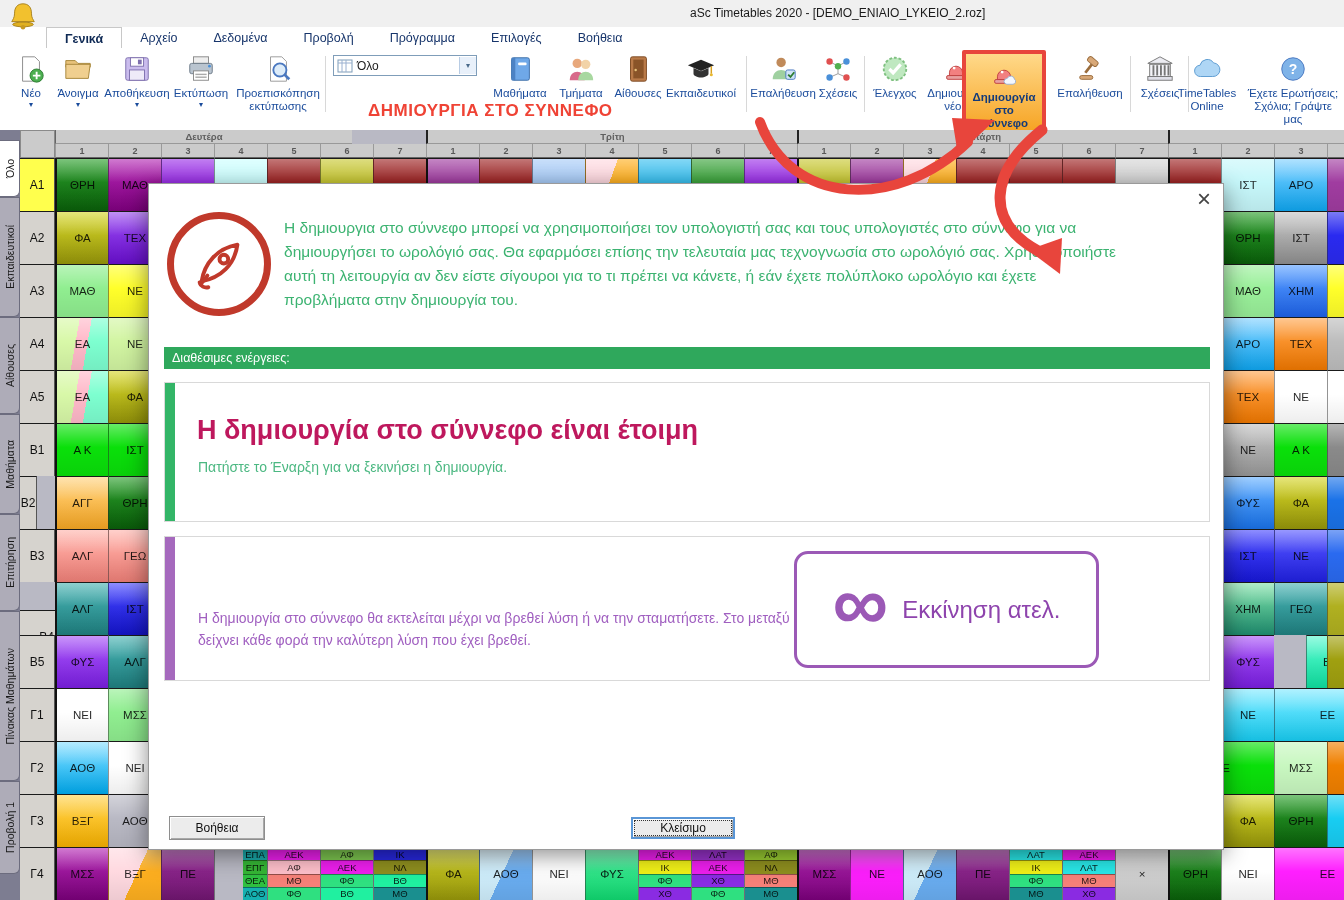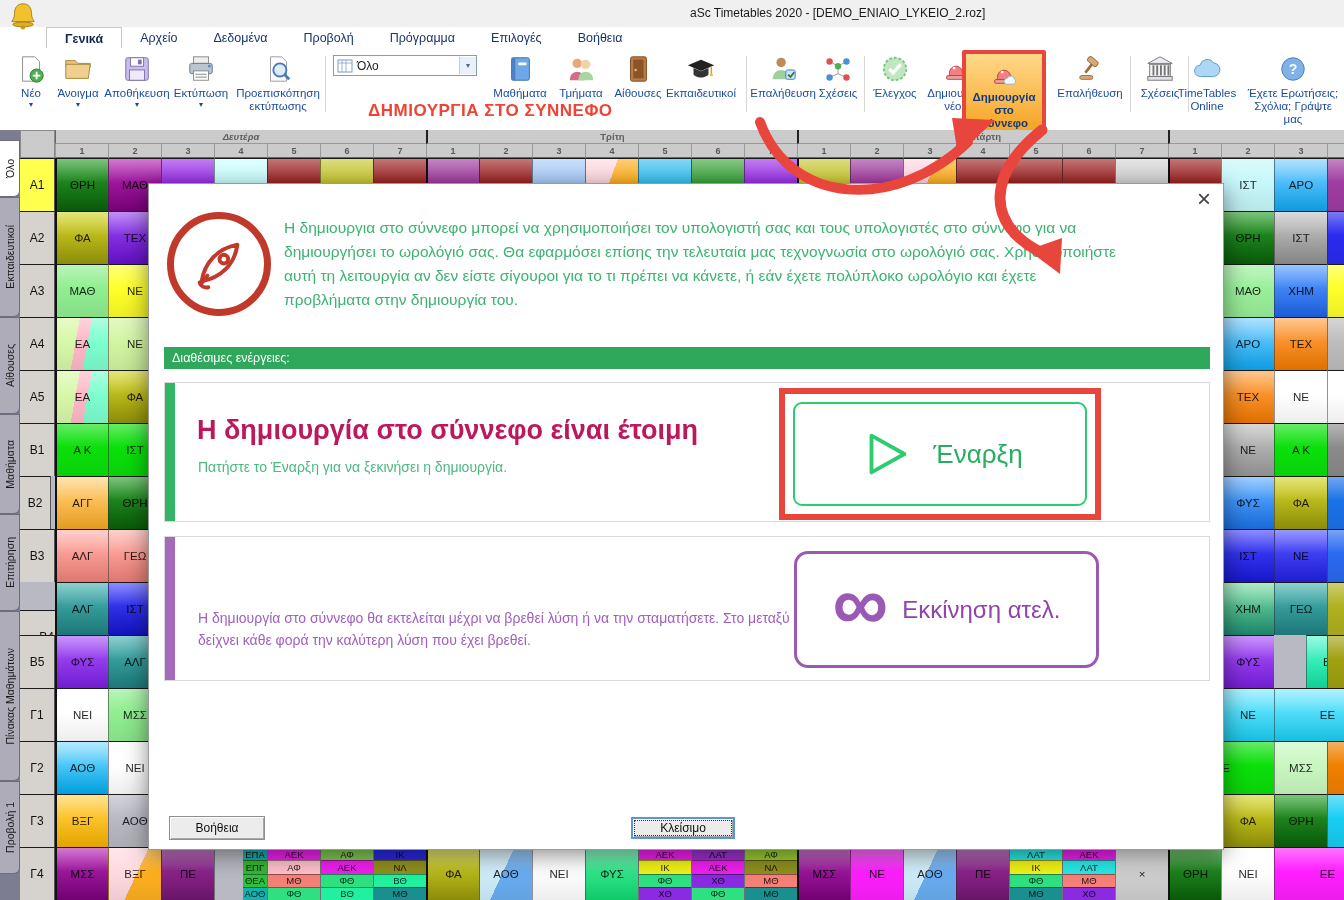--- a/index.html
+++ b/index.html
@@ -299,21 +299,21 @@
       </div>
       <div class="vtab" style="height: 170px;">
         <span>Πίνακας Μαθημάτων</span>
       </div>
       <div class="vtab" style="height: 93px;">
         <span>Προβολή 1</span>
       </div>
     </div>
   <div class="corner"></div>
   <div>
-      <div class="day-name" style="position: absolute; left: 55px; top: 0px; width: 371px; height: 14px; border-left: 1px solid rgb(102, 102, 102); font-style: italic;">Δευτέρα</div>
+      <div class="day-name" style="position: absolute; left: 55px; top: 0px; width: 297px; height: 14px; border-left: 1px solid rgb(102, 102, 102);">Δευτέρα</div>
       <div class="period" style="position: absolute; left: 55px; top: 14px; width: 53px; height: 14px;">1</div>
       <div class="period" style="position: absolute; left: 108px; top: 14px; width: 53px; height: 14px;">2</div>
       <div class="period" style="position: absolute; left: 161px; top: 14px; width: 53px; height: 14px;">3</div>
       <div class="period" style="position: absolute; left: 214px; top: 14px; width: 53px; height: 14px;">4</div>
       <div class="period" style="position: absolute; left: 267px; top: 14px; width: 53px; height: 14px;">5</div>
       <div class="period" style="position: absolute; left: 320px; top: 14px; width: 53px; height: 14px;">6</div>
       <div class="period" style="position: absolute; left: 373px; top: 14px; width: 53px; height: 14px;">7</div>
       <div class="day-name" style="position: absolute; left: 426px; top: 0px; width: 371px; height: 14px;">Τρίτη</div>
       <div class="period" style="position: absolute; left: 426px; top: 14px; width: 53px; height: 14px;">1</div>
       <div class="period" style="position: absolute; left: 479px; top: 14px; width: 53px; height: 14px;">2</div>
@@ -384,21 +384,21 @@
       <div class="cell" style="position: absolute; left: 108px; top: 240px; width: 53px; height: 53px; background: linear-gradient(rgb(214, 214, 42), rgb(150, 150, 10));">ΦΑ</div>
       <div class="cell" style="position: absolute; left: 1221px; top: 240px; width: 53px; height: 53px; background: linear-gradient(rgb(255, 165, 77), rgb(240, 120, 0));">ΤΕΧ</div>
       <div class="cell" style="position: absolute; left: 1274px; top: 240px; width: 53px; height: 53px; background: rgb(255, 255, 255);">ΝΕ</div>
       <div class="cell" style="position: absolute; left: 1327px; top: 240px; width: 53px; height: 53px; background: rgb(255, 255, 255);"></div>
       <div class="row-label" style="position: absolute; left: 20px; top: 293px; width: 35px; height: 53px;">B1</div>
       <div class="cell" style="position: absolute; left: 55px; top: 293px; width: 53px; height: 53px; background: rgb(10, 224, 10); border-left: 2px solid rgb(17, 17, 17);">Α Κ</div>
       <div class="cell" style="position: absolute; left: 108px; top: 293px; width: 53px; height: 53px; background: rgb(10, 224, 10);">ΙΣΤ</div>
       <div class="cell" style="position: absolute; left: 1221px; top: 293px; width: 53px; height: 53px; background: linear-gradient(rgb(192, 192, 192), rgb(152, 152, 152));">ΝΕ</div>
       <div class="cell" style="position: absolute; left: 1274px; top: 293px; width: 53px; height: 53px; background: rgb(10, 224, 10);">Α Κ</div>
       <div class="cell" style="position: absolute; left: 1327px; top: 293px; width: 53px; height: 53px; background: rgb(138, 138, 138);"></div>
-      <div class="row-label" style="position: absolute; left: 20px; top: 346px; width: 31px; height: 53px;">B2</div>
+      <div class="row-label" style="position: absolute; left: 20px; top: 346px; width: 17px; height: 53px;">B2</div>
       <div class="cell" style="position: absolute; left: 55px; top: 346px; width: 53px; height: 53px; background: linear-gradient(rgb(255, 210, 127), rgb(245, 166, 35)); border-left: 2px solid rgb(17, 17, 17);">ΑΓΓ</div>
       <div class="cell" style="position: absolute; left: 108px; top: 346px; width: 53px; height: 53px; background: linear-gradient(rgb(44, 160, 44), rgb(10, 95, 10));">ΘΡΗ</div>
       <div class="cell" style="position: absolute; left: 1221px; top: 346px; width: 53px; height: 53px; background: linear-gradient(rgb(100, 176, 255), rgb(26, 114, 232));">ΦΥΣ</div>
       <div class="cell" style="position: absolute; left: 1274px; top: 346px; width: 53px; height: 53px; background: linear-gradient(rgb(214, 214, 42), rgb(150, 150, 10));">ΦΑ</div>
       <div class="cell" style="position: absolute; left: 1327px; top: 346px; width: 53px; height: 53px; background: rgb(26, 114, 232);"></div>
       <div class="row-label" style="position: absolute; left: 20px; top: 399px; width: 35px; height: 53px;">B3</div>
       <div class="cell" style="position: absolute; left: 55px; top: 399px; width: 53px; height: 53px; background: linear-gradient(rgb(255, 179, 171), rgb(239, 128, 120)); border-left: 2px solid rgb(17, 17, 17);">ΑΛΓ</div>
       <div class="cell" style="position: absolute; left: 108px; top: 399px; width: 53px; height: 53px; background: linear-gradient(rgb(255, 179, 171), rgb(239, 128, 120));">ΓΕΩ</div>
       <div class="cell" style="position: absolute; left: 1221px; top: 399px; width: 53px; height: 53px; background: linear-gradient(rgb(72, 72, 255), rgb(24, 24, 216));">ΙΣΤ</div>
       <div class="cell" style="position: absolute; left: 1274px; top: 399px; width: 53px; height: 53px; background: linear-gradient(rgb(88, 88, 255), rgb(32, 32, 224));">ΝΕ</div>
@@ -516,28 +516,20 @@
     </svg>
   </div>
   <div class="dlg-intro">Η δημιουργια στο σύννεφο μπορεί να χρησιμοποιήσει τον υπολογιστή σας και τους υπολογιστές στο σύννεφο για να δημιουργήσει το ωρολόγιό σας. Θα εφαρμόσει επίσης την τελευταία μας τεχνογνωσία στο ωρολόγιό σας. Χρησιμοποιήστε αυτή τη λειτουργία αν δεν είστε σίγουροι για το τι πρέπει να κάνετε, ή εάν έχετε πολύπλοκο ωρολόγιο και έχετε προβλήματα στην δημιουργία του.</div>
   <div class="actions-bar">Διαθέσιμες ενέργειες:</div>
 
   <div class="action-box a1">
     <div class="accent" style="background:#33b567"></div>
     <div class="act-title" style="top:32px;color:#be185d">Η δημιουργία στο σύννεφο είναι έτοιμη</div>
     <div class="act-sub" style="top:76px;color:#4cb882">Πατήστε το Έναρξη για να ξεκινήσει η δημιουργία.</div>
   </div>
-  <div class="redframe">
-    <div class="btn-start">
-      <svg width="58" height="58" viewBox="0 0 60 60">
-          <path d="M15 11 L49 30 L15 49 Z" fill="none" stroke="#2ecc71" stroke-width="4" stroke-linejoin="round"></path>
-        </svg>
-      <span class="lbl">Έναρξη</span>
-    </div>
-  </div>
 
   <div class="action-box a2">
     <div class="accent" style="background:#a569bd"></div>
     <div class="act-sub" style="top:70px;color:#a05fc0;width:620px;line-height:22px">Η δημιουργία στο σύννεφο θα εκτελείται μέχρι να βρεθεί λύση ή να την σταματήσετε. Στο μεταξύ θα δείχνει κάθε φορά την καλύτερη λύση που έχει βρεθεί.</div>
   </div>
   <div class="btn-endless">
     <span class="inf">∞</span>
     <span class="lbl">Εκκίνηση ατελ.</span>
   </div>
 

